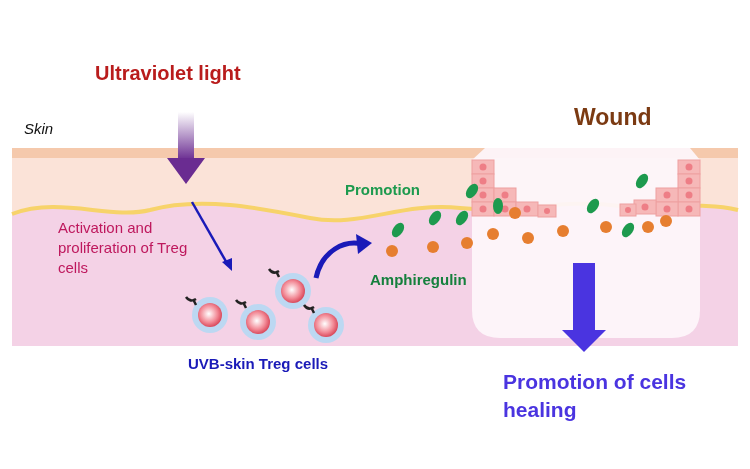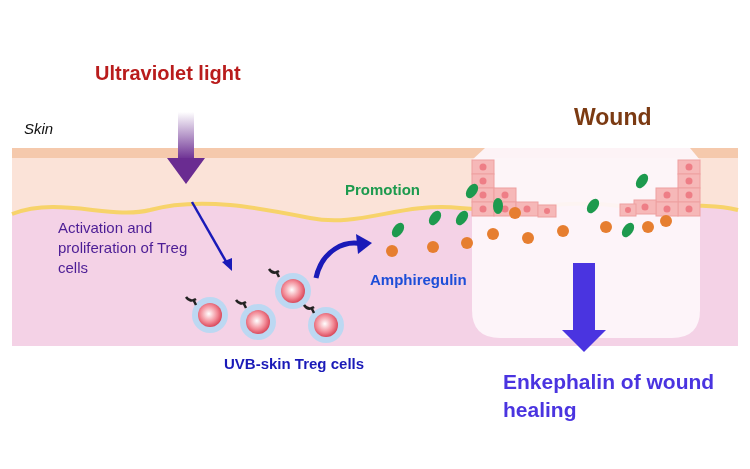--- a/index.html
+++ b/index.html
@@ -2,24 +2,24 @@
 <html><head>
 <meta charset="utf-8">
 <style>
   html,body{margin:0;padding:0;background:#fff;}
   body{width:750px;height:469px;position:relative;overflow:hidden;font-family:"Liberation Sans",sans-serif;}
   svg{position:absolute;left:0;top:0;}
   .lbl{position:absolute;font-family:"Liberation Sans",sans-serif;white-space:nowrap;}
   .uv{left:95px;top:62px;font-size:20px;font-weight:bold;color:#b91c1c;}
   .skin{left:24px;top:120px;font-size:15px;color:#111;font-style:italic;}
   .wound{left:538px;top:104px;font-size:23px;font-weight:bold;color:#7b3a12;margin-left:36px;}
-  .act{left:58px;top:218px;font-size:15px;color:#4c1d95;line-height:20px;white-space:normal;width:140px;}
+  .act{left:58px;top:218px;font-size:15px;color:#be185d;line-height:20px;white-space:normal;width:140px;}
   .enk{left:345px;top:181px;font-size:15px;font-weight:bold;color:#1d9a4e;}
-  .amph{left:370px;top:271px;font-size:15px;font-weight:bold;color:#1d4ed8;}
-  .treg{left:188px;top:355px;font-size:15px;font-weight:bold;color:#1a1ab8;margin-left:36px;}
+  .amph{left:370px;top:271px;font-size:15px;font-weight:bold;color:#15803d;}
+  .treg{left:188px;top:355px;font-size:15px;font-weight:bold;color:#1a1ab8;}
   .promo{left:503px;top:368px;font-size:21px;font-weight:bold;color:#4a34e0;line-height:28px;white-space:normal;width:220px;}
 </style>
 </head>
 <body>
 
 <svg width="750" height="469" viewBox="0 0 750 469">
   <defs>
     <linearGradient id="uvgrad" x1="0" y1="0" x2="0" y2="1">
       <stop offset="0" stop-color="#ffffff"></stop>
       <stop offset="1" stop-color="#6a2c91"></stop>
@@ -146,13 +146,13 @@
   </g>
 </svg>
 
 <div class="lbl uv">Ultraviolet light</div>
 <div class="lbl skin">Skin</div>
 <div class="lbl wound">Wound</div>
 <div class="lbl act">Activation and proliferation of Treg cells</div>
 <div class="lbl enk">Promotion</div>
 <div class="lbl amph">Amphiregulin</div>
 <div class="lbl treg">UVB-skin Treg cells</div>
-<div class="lbl promo">Enkephalin of wound healing</div>
+<div class="lbl promo">Promotion of cells healing</div>
 
 </body></html>

